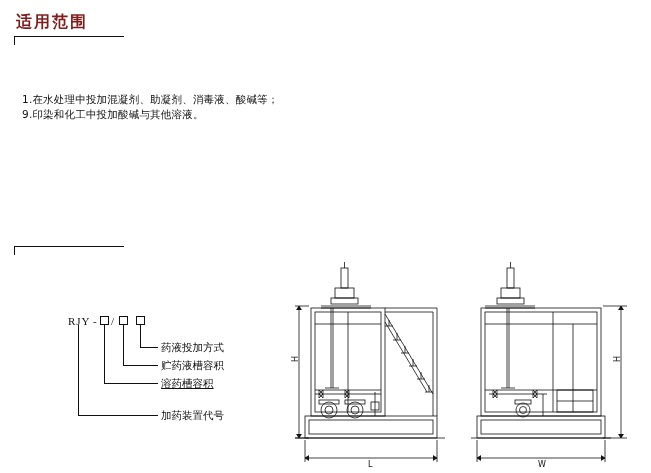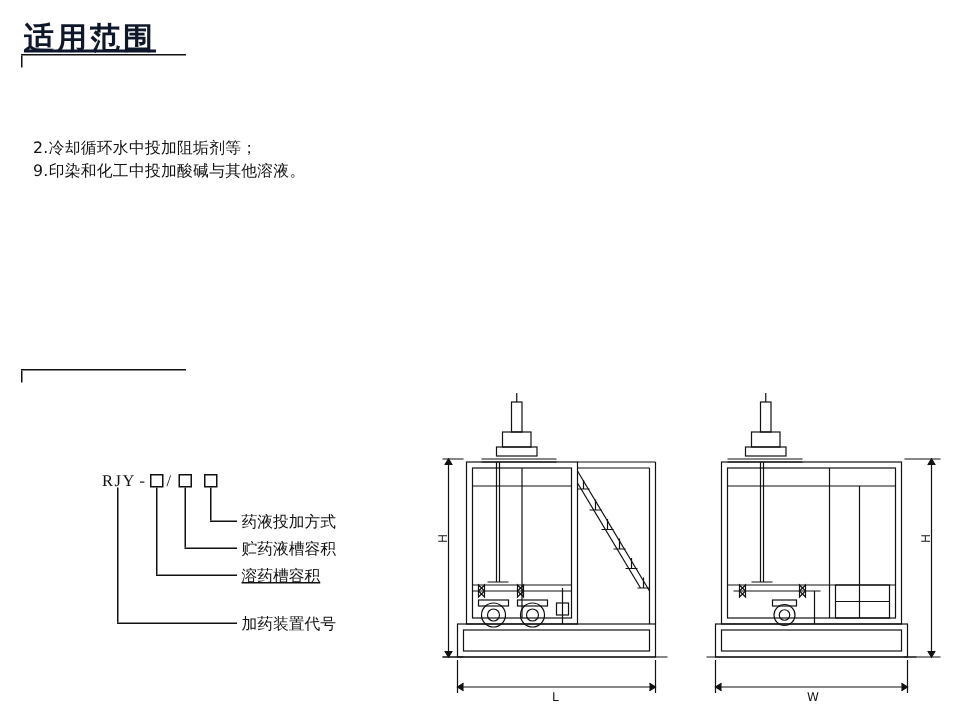--- a/index.html
+++ b/index.html
@@ -9,26 +9,25 @@
     font-family:"DejaVu Sans","Liberation Sans",sans-serif;
     color:#111;
     position:relative;
     overflow:hidden;
   }
   .page{position:relative;width:651px;height:473px;}
 
   
   .sec-head{
     position:absolute;
-    font-size:20px;
+    font-size:16px;
     font-weight:bold;
     letter-spacing:2px;
-    color:#0f172a;
-    white-space:nowrap;
-    text-decoration:underline;
+    color:#7f1d1d;
+    white-space:nowrap;
   }
   .sec-rule{
     position:absolute;
     height:0;
     border-top:1px solid #111;
   }
   .sec-rule:after{
     content:"";
     position:absolute;
     left:0;top:0;
@@ -80,21 +79,21 @@
 </style>
 </head>
 <body>
 
 <div class="page">
 
   <div class="sec-head" style="left:16px;top:12px;">适用范围</div>
   <div class="sec-rule" style="left:14px;top:36px;width:110px;"></div>
 
   <div class="list" style="left:22px;top:92px;">
-    <div>2.冷却循环水中投加阻垢剂等；</div>
+    <div>1.在水处理中投加混凝剂、助凝剂、消毒液、酸碱等；</div>
     <div>9.印染和化工中投加酸碱与其他溶液。</div>
   </div>
 
   <div class="sec-rule" style="left:14px;top:246px;width:110px;"></div>
 
   <div class="model" style="left:0;top:0;width:300px;height:473px;">
 
     <div class="code-row" style="left:68px;top:315px;">RJY</div>
     <div class="code-row" style="left:93px;top:315px;">-</div>
     <div class="box" style="left:100px;top:316px;width:9px;height:9px;"></div>

